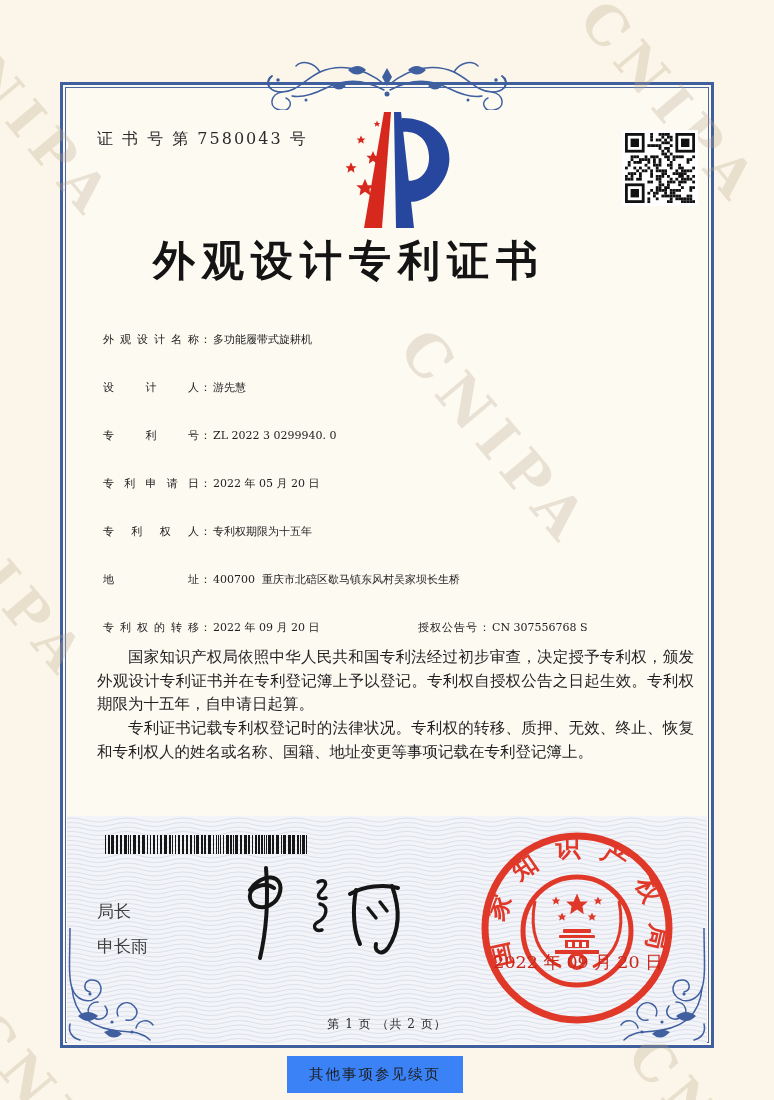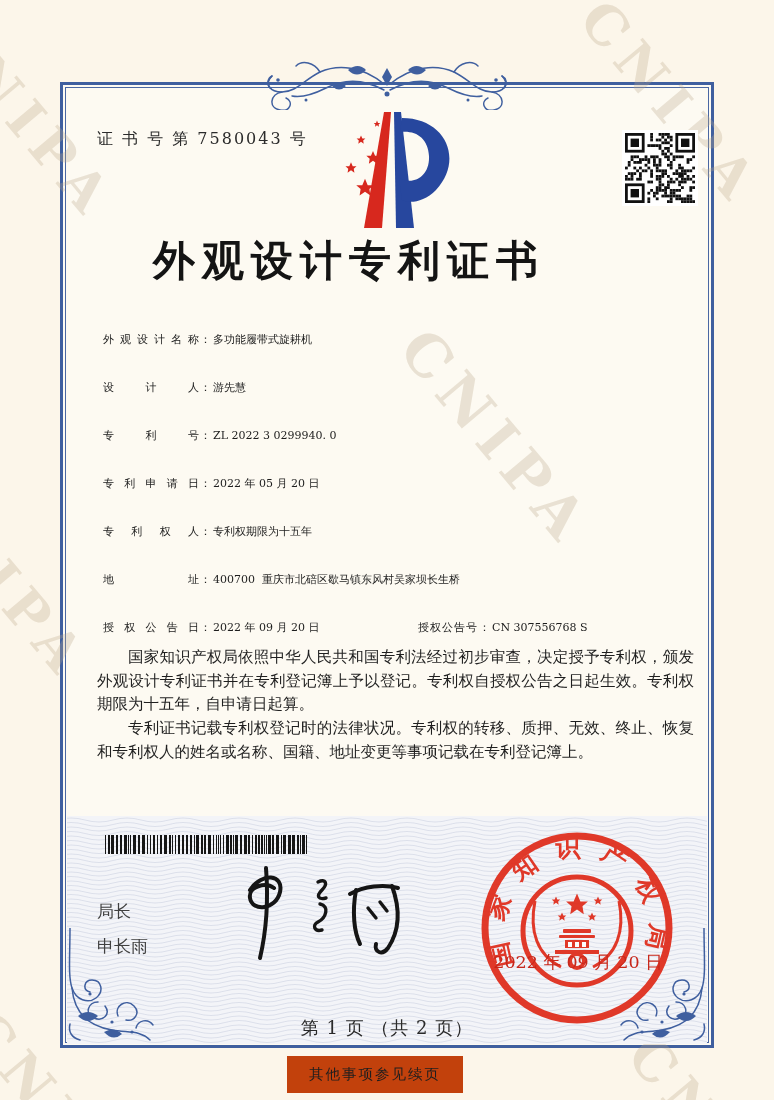--- a/index.html
+++ b/index.html
@@ -29,23 +29,23 @@
   .paras p{margin:0;text-indent:2em;}
   .waveband{position:absolute;left:67px;top:816px;width:640px;height:228px;background:#f3f4f8;overflow:hidden;}
   .barcode{position:absolute;left:105px;top:835px;}
   .director{position:absolute;left:97px;top:894px;font-family:"Liberation Sans","DejaVu Sans",sans-serif;
             font-size:17px;color:#404040;line-height:35px;}
   .sig{position:absolute;left:222px;top:860px;}
   .seal{position:absolute;left:477px;top:827px;width:200px;height:202px;}
   .seal-date{position:absolute;left:482px;top:950px;width:192px;text-align:center;
              color:#c8271a;font-size:17.5px;white-space:pre-wrap;}
   .orn{position:absolute;}
-  .pageinfo{position:absolute;left:0;top:1016px;width:774px;text-align:center;font-size:18px;
+  .pageinfo{position:absolute;left:0;top:1016px;width:774px;text-align:center;font-size:12px;
             color:#2a2a2a;letter-spacing:1px;white-space:pre-wrap;}
-  .note{position:absolute;left:287px;top:1056px;background:#c2410c;padding:9px 22px;font-size:14.5px;
+  .note{position:absolute;left:287px;top:1056px;background:#3b82f6;padding:9px 22px;font-size:14.5px;
         color:#1e1e1e;letter-spacing:2px;white-space:nowrap;}
   .flourish{position:absolute;left:262px;top:58px;}
   svg{display:block;}
 </style>
 </head>
 <body>
 
 <svg width="0" height="0" style="position:absolute" aria-hidden="true">
   <defs>
     <path id="star" d="M0 -10 L2.94 -3.09 L9.51 -3.09 L4.76 1.18 L5.88 8.09 L0 4 L-5.88 8.09 L-4.76 1.18 L-9.51 -3.09 L-2.94 -3.09 Z"></path>
@@ -408,21 +408,21 @@
       <span class="flab">专利权人</span>
         <span class="fcolon">：</span>
       <span class="fval">专利权期限为十五年</span>
     </div>
     <div class="frow">
       <span class="flab">地址</span>
         <span class="fcolon">：</span>
       <span class="fval">400700  重庆市北碚区歇马镇东风村吴家坝长生桥</span>
     </div>
     <div class="frow">
-      <span class="flab">授权公告日</span>
+      <span class="flab">专利权的转移</span>
         <span class="fcolon">：</span>
       <span class="fval">2022 年 09 月 20 日</span>
       <span class="grant2">
         <span class="flab" style="width:auto;letter-spacing:1px">授权公告号</span>
           <span class="fcolon">：</span>
         <span class="fval">CN 307556768 S</span>
       </span>
     </div>
   </div>
 

